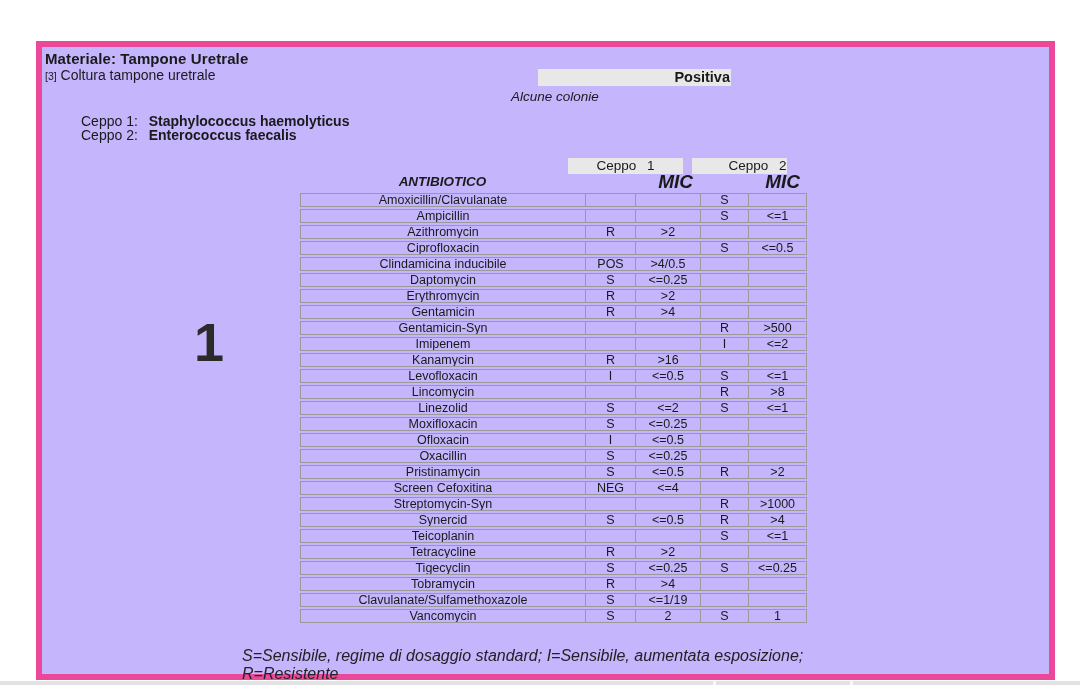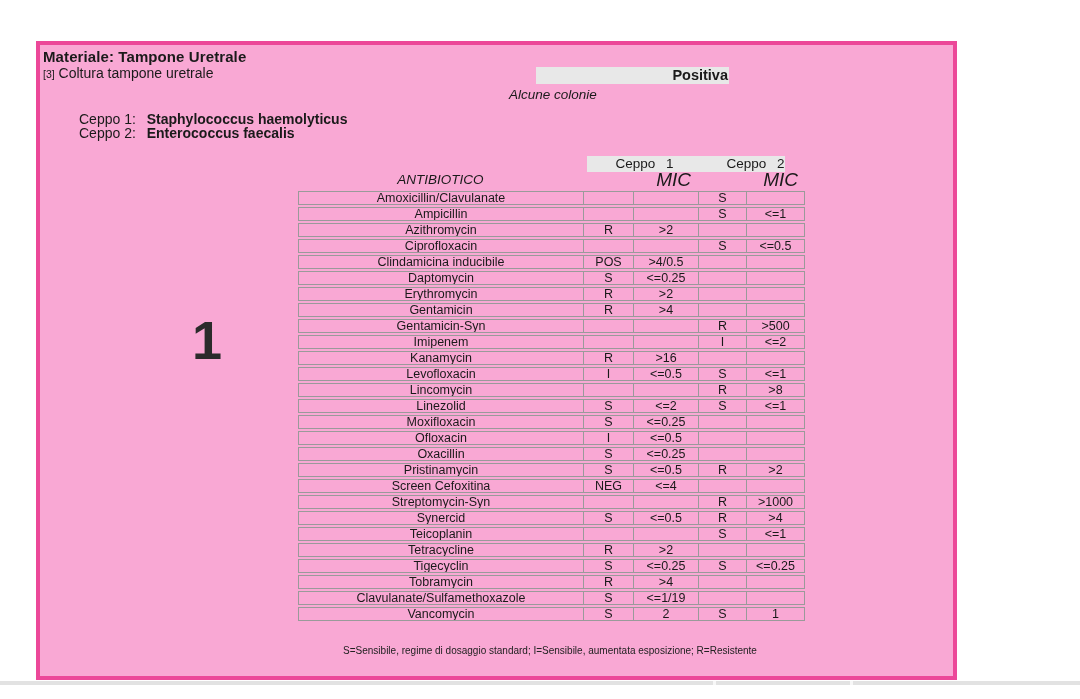--- a/index.html
+++ b/index.html
@@ -11,23 +11,23 @@
   .canvas {
     position: relative;
     width: 1080px;
     height: 699px;
     background: #ffffff;
     overflow: hidden;
   }
   .page-box {
     position: absolute;
     left: 36px; top: 41px;
-    width: 921px; height: 639px;
-    background: #f9a8d4;
-    border: 4px solid #ec4899;
+    width: 1019px; height: 639px;
+    background: #c4b5fd;
+    border: 6px solid #ec4899;
   }
   
   .materiale {
     position: absolute; left: 3px; top: 3px;
     font-size: 15px; font-weight: bold; letter-spacing: 0.1px;
   }
   .exam-line {
     position: absolute; left: 3px; top: 20px;
     font-size: 14px;
   }
@@ -61,23 +61,23 @@
   .table-area {
     position: absolute; left: 258px; top: 111px;
     width: 507px;
   }
   .group-band {
     position: absolute; top: 0; height: 16px;
     background: #e8e8e8;
     text-align: center; font-size: 13.5px; line-height: 16px;
     word-spacing: 7px;
   }
-  .band-1 { left: 289px; width: 115px; }
+  .band-1 { left: 268px; width: 115px; }
   .band-2 { left: 392px; width: 95px; padding-left: 36px; }
-  .col-head-row { position: absolute; top: 16px; height: 15px; width: 100%; }
+  .col-head-row { position: absolute; top: 16px; height: 15px; width: 100%; font-weight: bold; }
   .antibiotico-head {
     position: absolute; left: 0; top: 0; width: 285px;
     text-align: center; font-size: 13.5px; font-style: italic; line-height: 15px;
   }
   .mic-head {
     position: absolute; top: 0; height: 15px;
     text-align: right; font-size: 19px; font-style: italic; line-height: 15px;
   }
   .mic-head-1 { left: 285px; width: 108px; }
   .mic-head-2 { left: 410px; width: 90px; }
@@ -99,22 +99,22 @@
     font-size: 12.5px;
     line-height: 12px;
     text-align: center;
     padding: 0 1px;
     white-space: nowrap;
     overflow: hidden;
   }
   table.abg td + td { border-left: 0; }
   .legend {
     position: absolute; left: 200px; top: 600px;
-    width: 620px; text-align: center;
-    font-size: 10px; color: #222222;
+    width: 620px; 
+    font-size: 16px; color: #222222; font-style: italic;
   }
   
   .bottom-strip {
     position: absolute; left: 0; top: 681px;
     width: 1080px; height: 4px;
     background: #e2e2e2;
   }
   .bottom-strip .gap {
     position: absolute; top: 0; width: 3px; height: 4px; background: #f7f7f7;
   }

